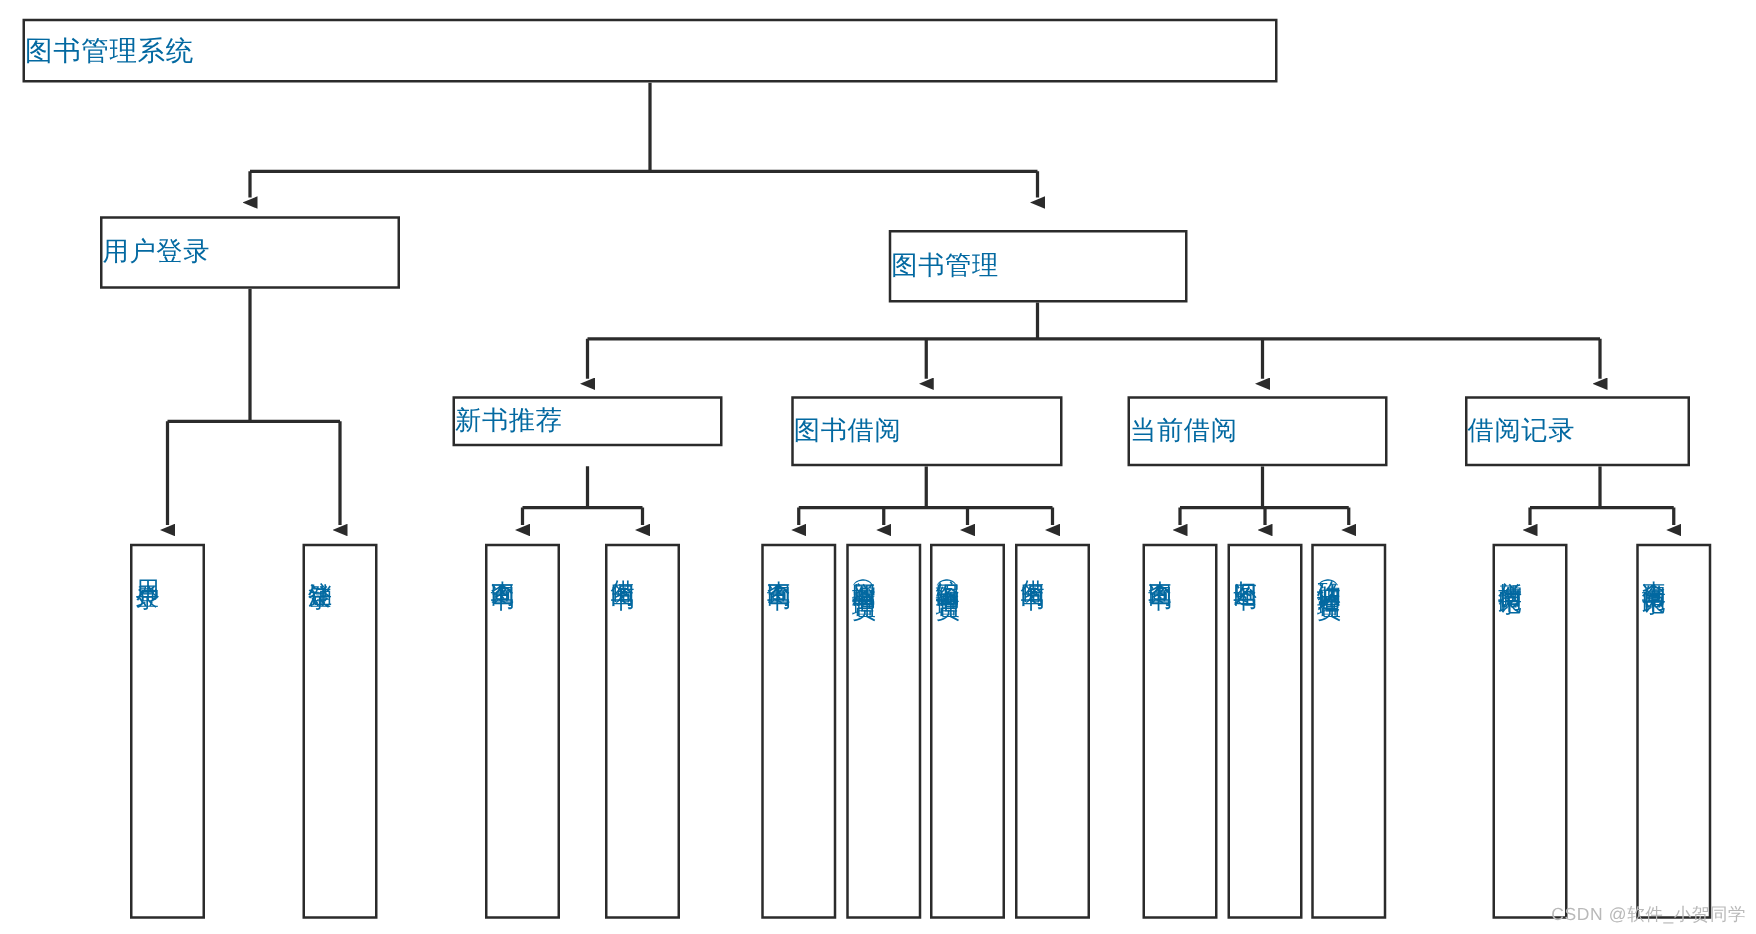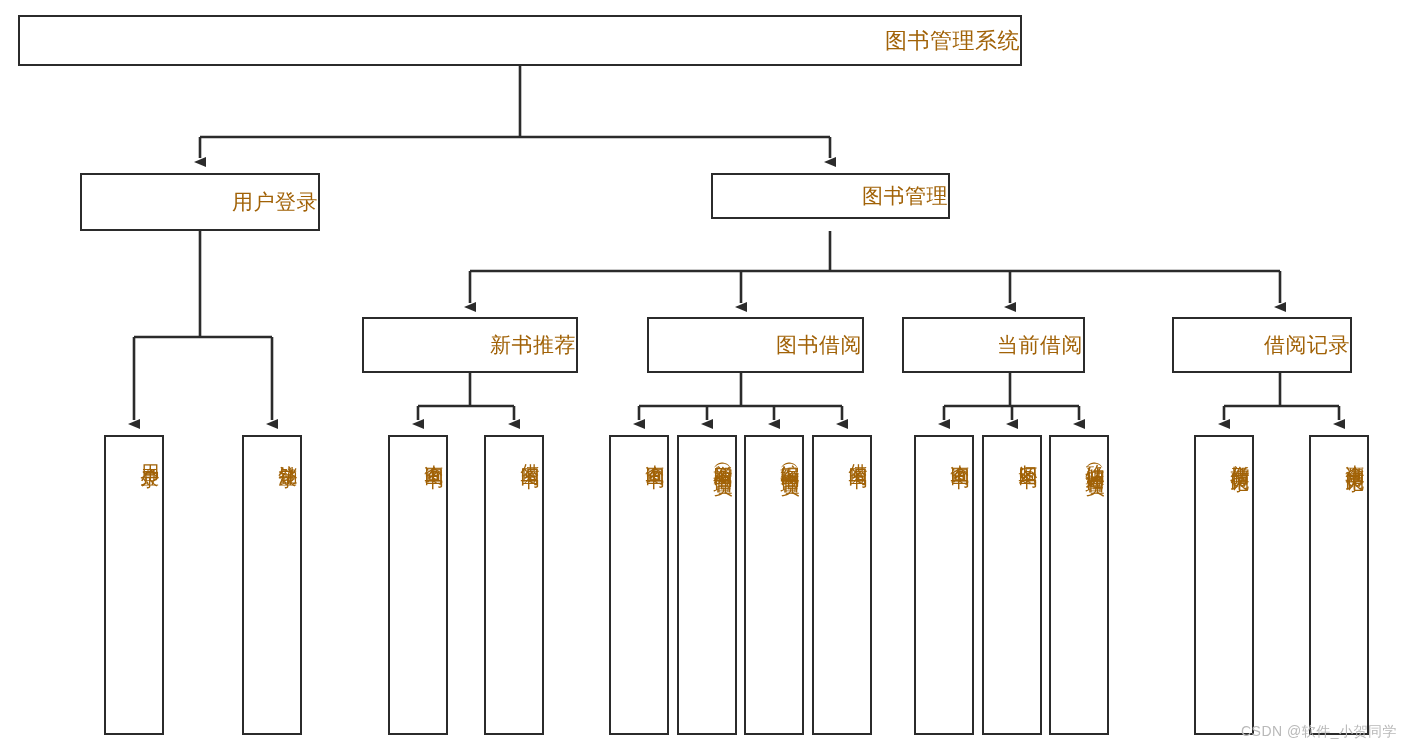--- a/index.html
+++ b/index.html
@@ -17,22 +17,22 @@
     width:1405px; height:747px;
     pointer-events:none;
   }
   .node{
     position:absolute;
     box-sizing:border-box;
     border:2px solid #2b2b2b;
     background:#ffffff;
     display:flex;
     align-items:center;
-    justify-content:flex-end;
-    color:#a16207;
+    justify-content:flex-start;
+    color:#0369a1;
   }
   .node .label{
     display:block;
     text-align:center;
     line-height:1.18;
   }
   .node.horiz .label{
     font-size:21px;
     letter-spacing:0.5px;
     white-space:nowrap;
@@ -116,31 +116,31 @@
     </g>
   </svg>
 
   <div class="node horiz root" style="left:18px; top:15px; width:1004px; height:51px;">
     <span class="label">图书管理系统</span>
   </div>
 
   <div class="node horiz" style="left:80px; top:173px; width:240px; height:58px;">
     <span class="label">用户登录</span>
   </div>
-  <div class="node horiz" style="left:711px; top:173px; width:239px; height:46px;">
+  <div class="node horiz" style="left:711px; top:184px; width:239px; height:58px;">
     <span class="label">图书管理</span>
   </div>
 
-  <div class="node horiz" style="left:362px; top:317px; width:216px; height:56px;">
+  <div class="node horiz" style="left:362px; top:317px; width:216px; height:40px;">
     <span class="label">新书推荐</span>
   </div>
-  <div class="node horiz" style="left:633px; top:317px; width:217px; height:56px;margin-left:14px;">
+  <div class="node horiz" style="left:633px; top:317px; width:217px; height:56px;">
     <span class="label">图书借阅</span>
   </div>
-  <div class="node horiz" style="left:902px; top:317px; width:183px; height:56px;">
+  <div class="node horiz" style="left:902px; top:317px; width:208px; height:56px;">
     <span class="label">当前借阅</span>
   </div>
   <div class="node horiz" style="left:1172px; top:317px; width:180px; height:56px;">
     <span class="label">借阅记录</span>
   </div>
 
   <div class="node vert" style="left:104px; top:435px; width:60px; height:300px;">
     <span class="label">用户登录</span>
   </div>
   <div class="node vert" style="left:242px; top:435px; width:60px; height:300px;">

